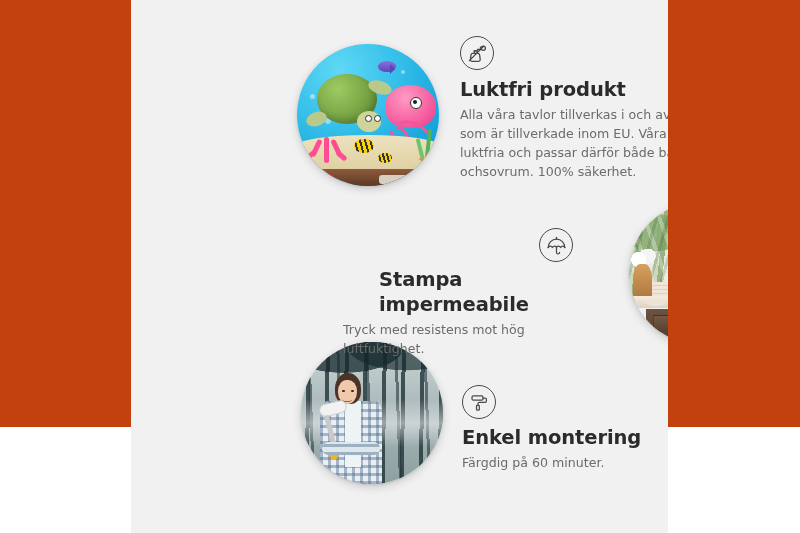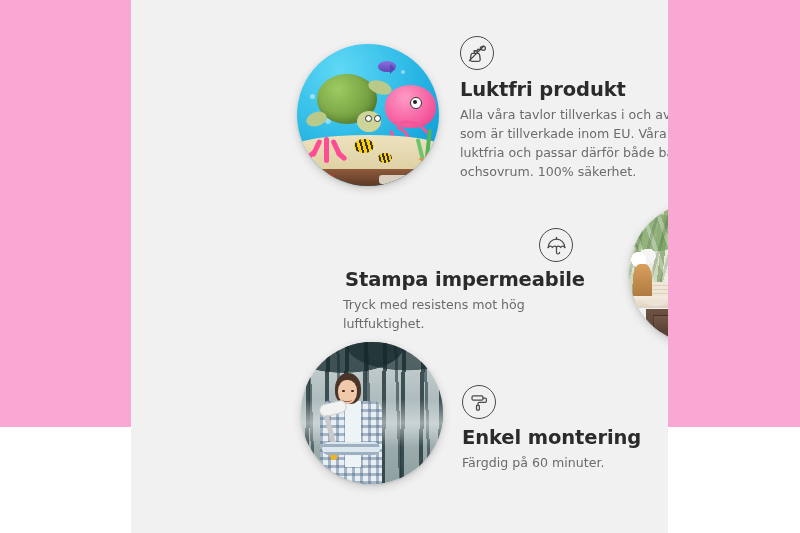--- a/index.html
+++ b/index.html
@@ -12,21 +12,21 @@
     height: 533px;
     overflow: hidden;
     font-family: "DejaVu Sans", "Liberation Sans", sans-serif;
   }
 
   
   #page {
     position: relative;
     width: 800px;
     height: 427px;
-    background: #f9a8d4;
+    background: #c2410c;
   }
 
   
   #panel {
     position: absolute;
     left: 131px;
     top: 0;
     width: 537px;
     height: 533px;
     background: #f1f1f1;
@@ -341,21 +341,21 @@
     top: 228px;
     width: 252px;
     text-align: center;
   }
   #feature-waterproof .icon-row {
     display: flex;
     justify-content: flex-end;
     margin-bottom: 6px;
     padding-right: 22px;
   }
-  #feature-waterproof h3 { text-align: center; padding-right: 8px; }
+  #feature-waterproof h3 { text-align: left; padding-right: 8px; margin-left: 36px; }
   #feature-waterproof p  { text-align: left; }
 
   
   #feature-easy {
     left: 331px;
     top: 385px;
     width: 270px;
   }
   #feature-easy .icon-circle { margin-bottom: 7px; }
 </style>

